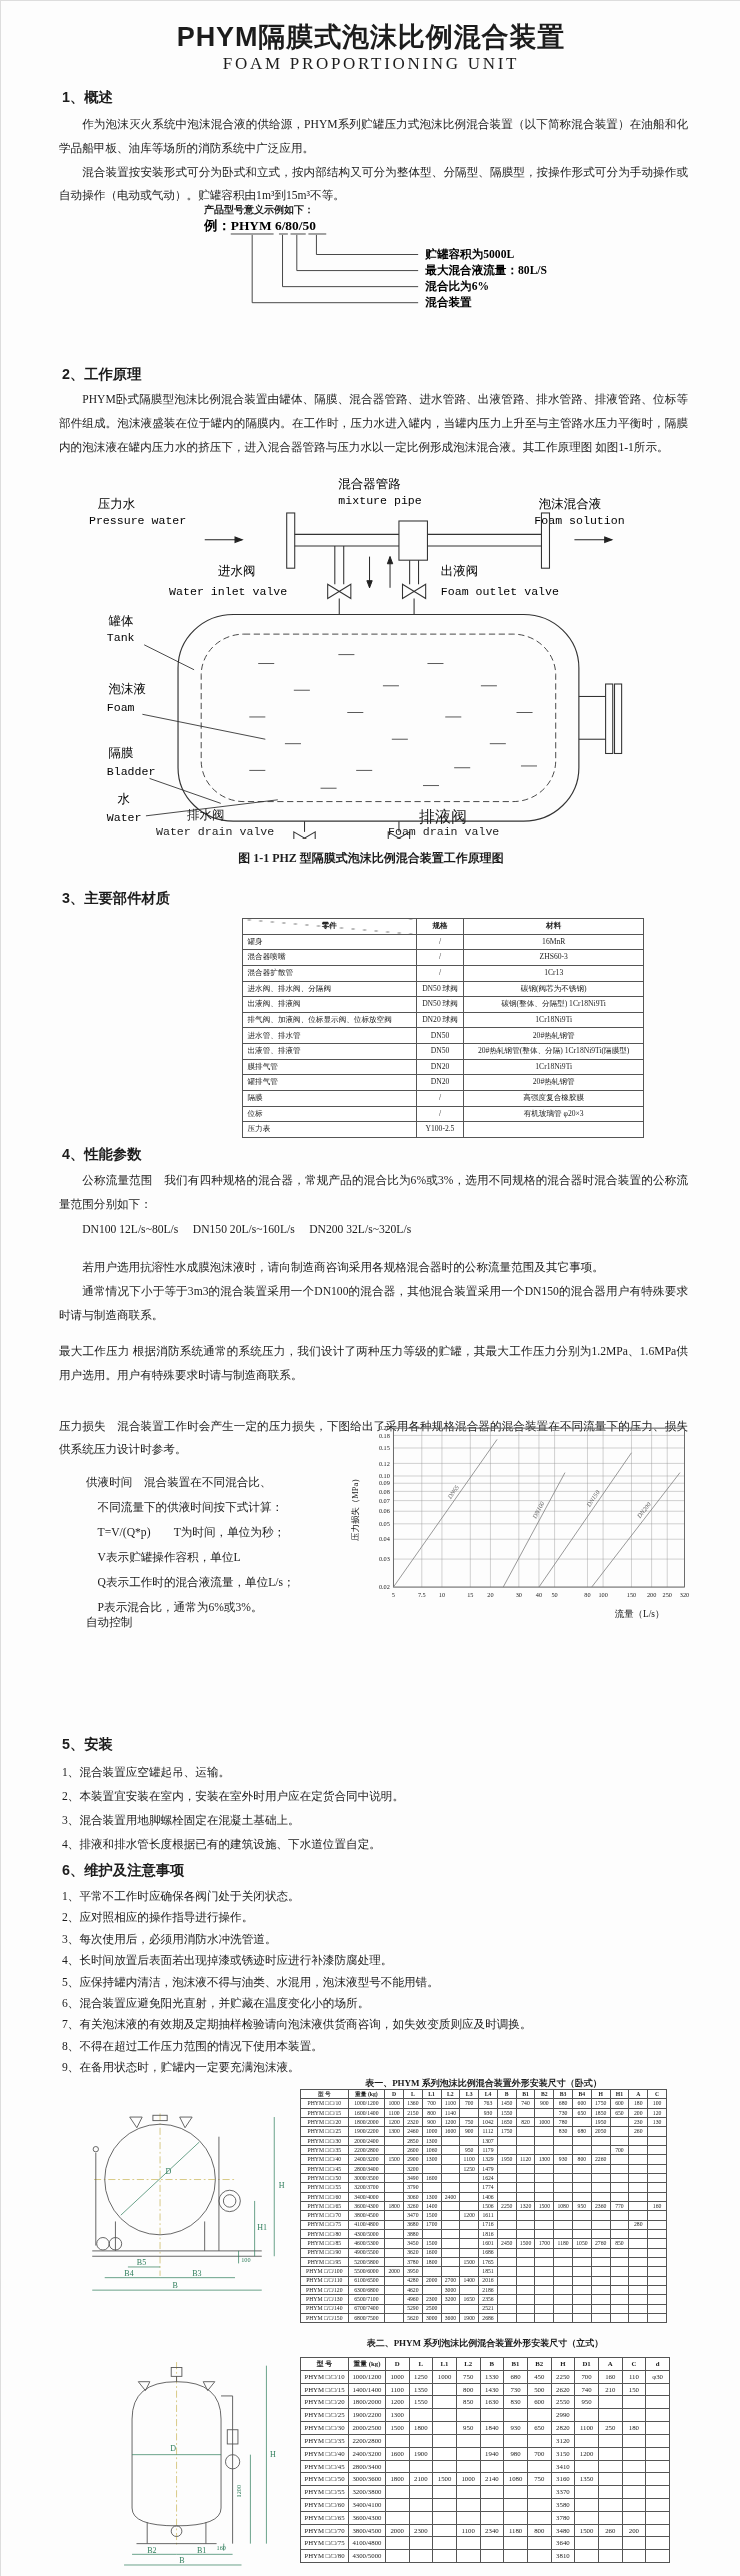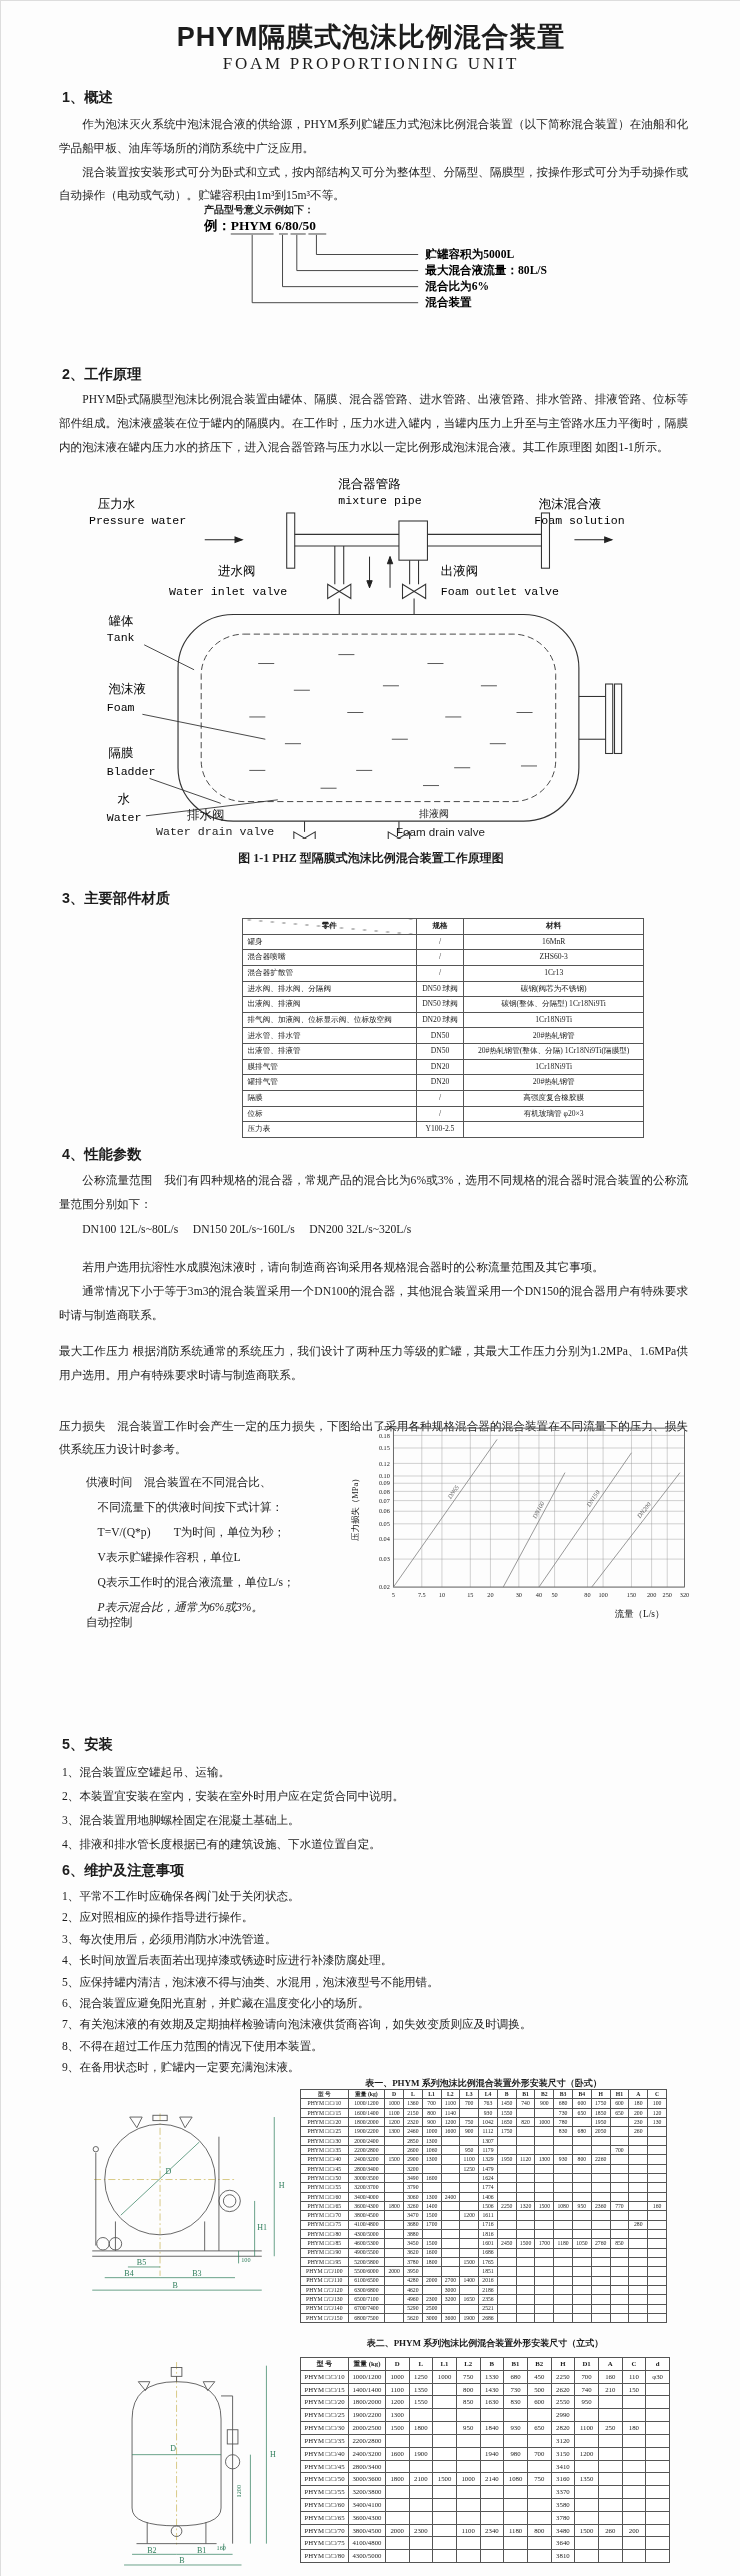--- a/index.html
+++ b/index.html
@@ -179,22 +179,22 @@
       <path d="M250,404 l24,14 v-14 l-24,14 z"></path>
     </g>
     <g fill="none" stroke="#333" stroke-width="1.2">
       <line x1="368" y1="392" x2="368" y2="404"></line>
       <path d="M356,404 l24,14 v-14 l-24,14 z"></path>
     </g>
   </svg>
   <div class="abs" style="top:840px;left:70px;width:606px;">
     <div style="position:absolute;left:116px;top:-34px;font-size:12.5px;">排水阀</div>
     <div style="position:absolute;left:85px;top:-16px;font-size:11.6px;font-family:'Liberation Mono',monospace;">Water drain valve</div>
-    <div style="position:absolute;left:348px;top:-34px;font-size:10px;">排液阀</div>
-    <div style="position:absolute;left:325px;top:-16px;font-size:11.6px;font-family:Liberation Sans, sans-serif;">Foam drain valve</div>
+    <div style="position:absolute;left:348px;top:-34px;font-size:16px;">排液阀</div>
+    <div style="position:absolute;left:317px;top:-16px;font-size:11.6px;font-family:Liberation Mono, monospace;">Foam drain valve</div>
   </div>
   <div class="abs caption" style="top:849px;left:0;width:740px;text-align:center;font-size:12px;">图 1-1 PHZ 型隔膜式泡沫比例混合装置工作原理图</div>
 
   <div class="abs sec-heading" style="top:888px;left:61px;">3、主要部件材质</div>
   <div class="abs materials-table" style="top:917px;left:241px;">
       <table>
         <thead>
           <tr>
             <th class="diag-first">零件</th>
             <th>规格</th>
@@ -280,21 +280,21 @@
     <p style="margin-top:12.5px;">最大工作压力 根据消防系统通常的系统压力，我们设计了两种压力等级的贮罐，其最大工作压力分别为1.2MPa、1.6MPa供用户选用。用户有特殊要求时请与制造商联系。</p>
     <p style="margin-top:27px;">压力损失　混合装置工作时会产生一定的压力损失，下图给出了采用各种规格混合器的混合装置在不同流量下的压力、损失供系统压力设计时参考。</p>
   </div>
 
   <div class="abs" style="top:1469px;left:85px;width:267px;font-size:11.6px;line-height:25px;">
     <div>供液时间　混合装置在不同混合比、</div>
     <div style="padding-left:1em;">不同流量下的供液时间按下式计算：</div>
     <div style="padding-left:1em;">T=V/(Q*p)　　T为时间，单位为秒；</div>
     <div style="padding-left:1em;">V表示贮罐操作容积，单位L</div>
     <div style="padding-left:1em;">Q表示工作时的混合液流量，单位L/s；</div>
-    <div style="padding-left:1em;font-style:italic;">P表示混合比，通常为6%或3%。</div>
+    <div style="padding-left:1em;">P表示混合比，通常为6%或3%。</div>
   </div>
 
   <div class="abs" style="top:1420px;left:346px;" id="chart"><svg width="350" height="200" viewBox="0 0 392 224">
         <line x1="52" y1="186" x2="52" y2="8" stroke="#9a9a9a" stroke-width="0.5"></line>
         <text x="52" y="197" font-size="7" text-anchor="middle" fill="#222">5</text>
         <line x1="83.78296253918282" y1="186" x2="83.78296253918282" y2="8" stroke="#9a9a9a" stroke-width="0.5"></line>
         <text x="83.78296253918282" y="197" font-size="7" text-anchor="middle" fill="#222">7.5</text>
         <line x1="106.33333333333333" y1="186" x2="106.33333333333333" y2="8" stroke="#9a9a9a" stroke-width="0.5"></line>
         <text x="106.33333333333333" y="197" font-size="7" text-anchor="middle" fill="#222">10</text>
         <line x1="138.11629587251616" y1="186" x2="138.11629587251616" y2="8" stroke="#9a9a9a" stroke-width="0.5"></line>

